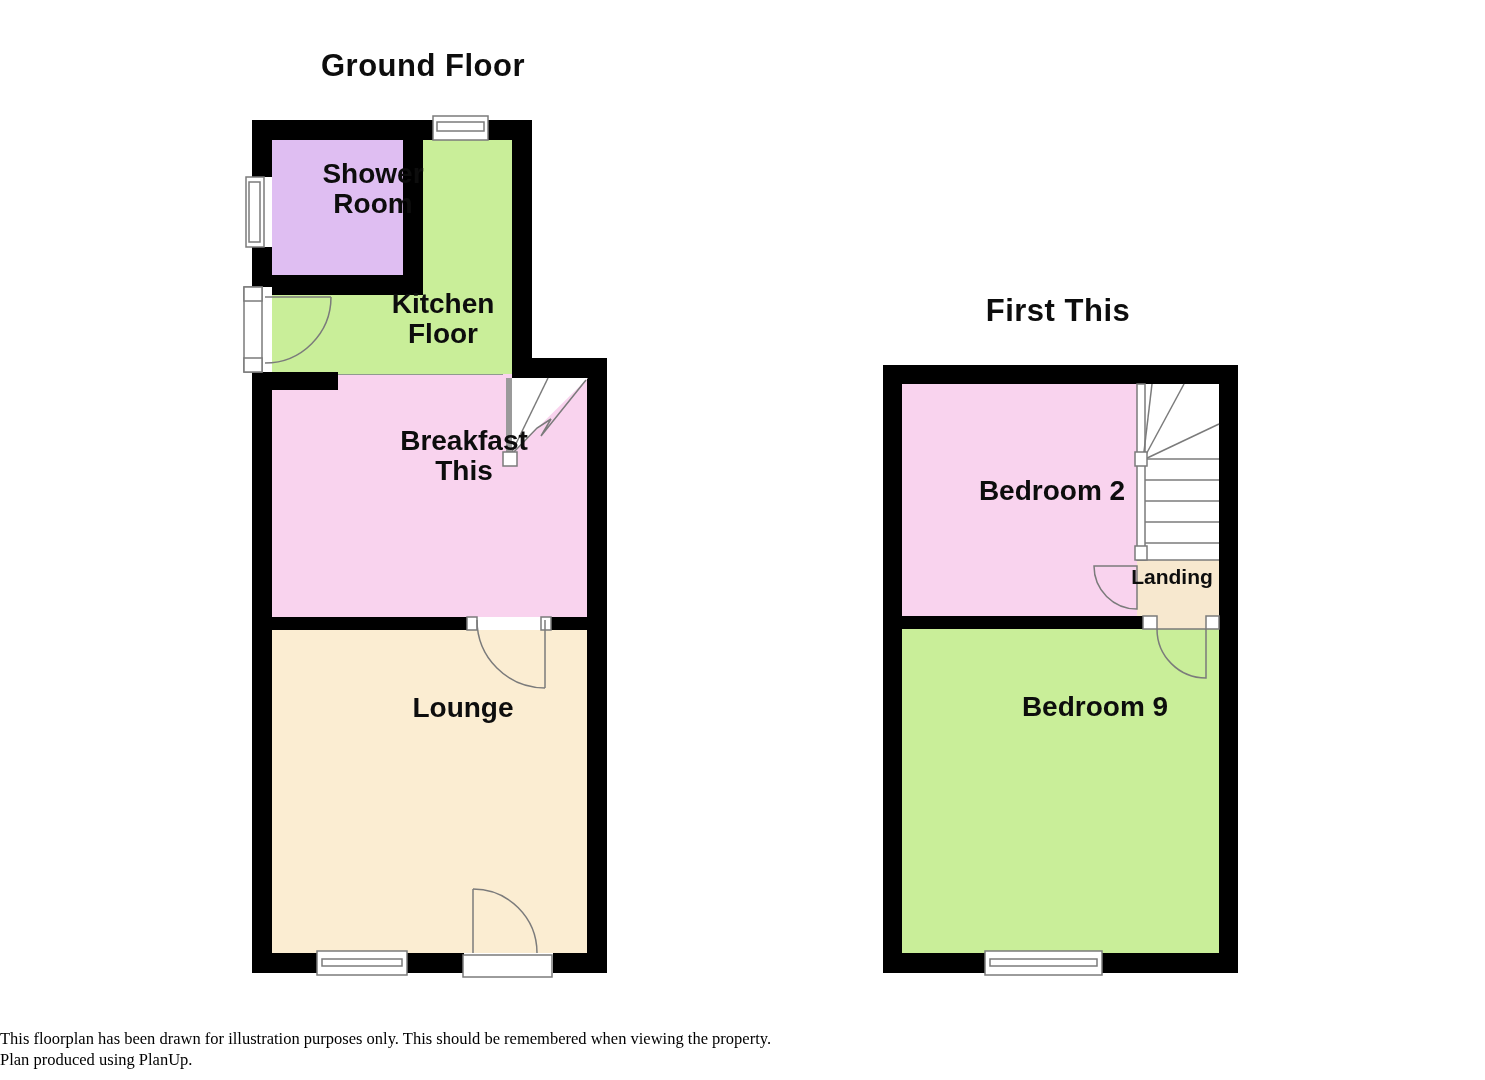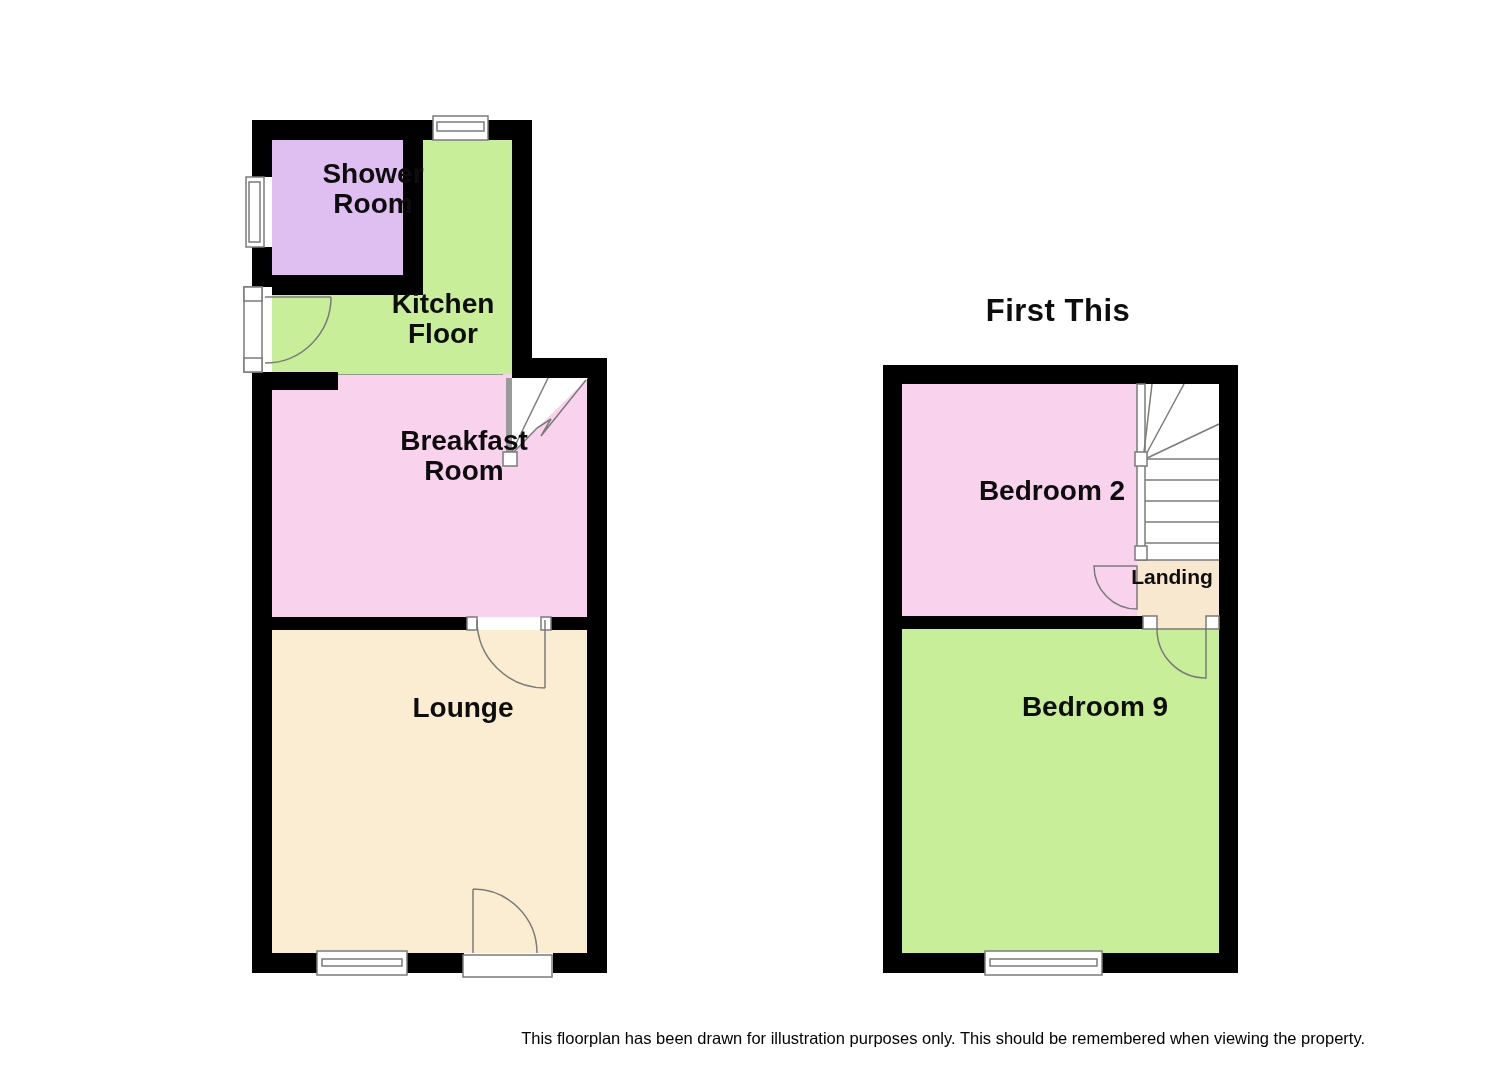--- a/index.html
+++ b/index.html
@@ -4,22 +4,22 @@
 <style>
   html,body{margin:0;padding:0;background:#ffffff;}
   .page{position:relative;width:1485px;height:1080px;background:#ffffff;overflow:hidden;
         font-family:"Liberation Sans", sans-serif;}
   .plan-svg{position:absolute;left:0;top:0;width:1485px;height:1080px;}
   .label{position:absolute;transform:translate(-50%,-50%);white-space:pre-line;text-align:center;
          color:#0d0d0d;font-weight:bold;line-height:1.08;}
   .floor-title{font-size:31px;letter-spacing:0.5px;}
   .room-label{font-size:28px;margin-left:36px;}
   .small-label{font-size:21px;}
-  .footer{position:absolute;left:0;top:1028px;width:1365px;text-align:right;
-          font-size:16.5px;line-height:21px;color:#000;}
+  .footer{position:absolute;left:0;top:1028px;width:1365px;text-align:left;
+          font-size:16.5px;line-height:21px;color:#000;font-family:Liberation Serif, serif;}
   
   .ln{stroke:#7b7b7b;stroke-width:1.5;fill:none;}
   .thin{stroke:#8f9b8f;stroke-width:1;fill:none;}
   .wht{fill:#ffffff;stroke:#7b7b7b;stroke-width:1.5;}
   .whtnb{fill:#ffffff;stroke:none;}
 </style>
 </head>
 <body>
 
 <div class="page">
@@ -136,31 +136,33 @@
         <rect class="wht" x="1135" y="546" width="12" height="14"></rect>
       </g>
 
       <g>
         <rect class="wht" x="985" y="951" width="117" height="24"></rect>
         <rect class="ln" x="990" y="959" width="107" height="7"></rect>
       </g>
     </g>
   </svg>
 
+  <div class="label floor-title" style="left:423px;top:66px">Ground Floor</div>
   <div class="label floor-title" style="left:1058px;top:311px">First This</div>
 
   <div class="label room-label" style="left:337px;top:189px">Shower
 Room</div>
   <div class="label room-label" style="left:407px;top:319px">Kitchen
 Floor</div>
   <div class="label room-label" style="left:428px;top:456px">Breakfast
-Room</div>
+This</div>
   <div class="label room-label" style="left:427px;top:708px">Lounge</div>
 
   <div class="label room-label" style="left:1016px;top:491px">Bedroom 2</div>
   <div class="label small-label" style="left:1172px;top:577px">Landing</div>
   <div class="label room-label" style="left:1059px;top:707px">Bedroom 9</div>
 
   <div class="footer">
     <div>This floorplan has been drawn for illustration purposes only. This should be remembered when viewing the property.</div>
+    <div>Plan produced using PlanUp.</div>
   </div>
 
 </div>
 
 </body></html>

